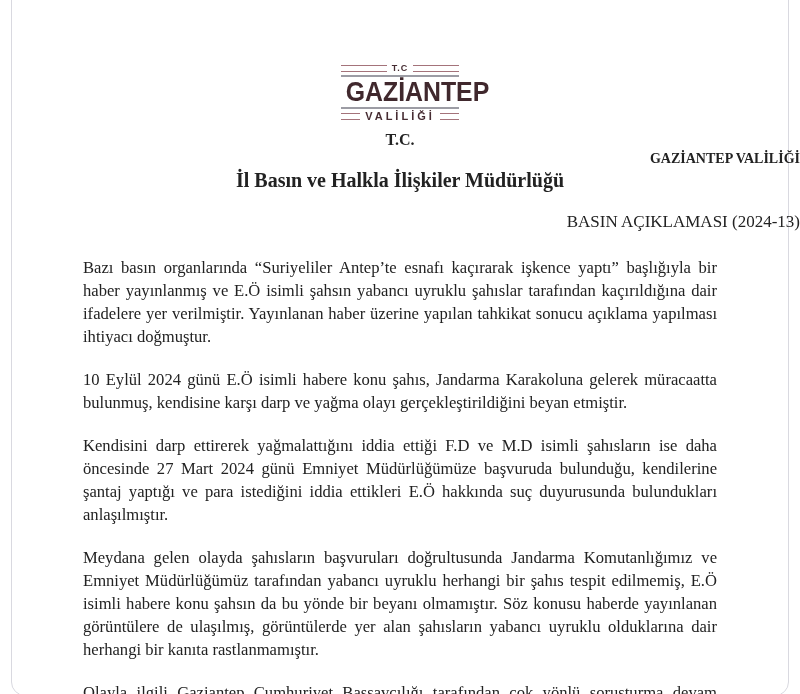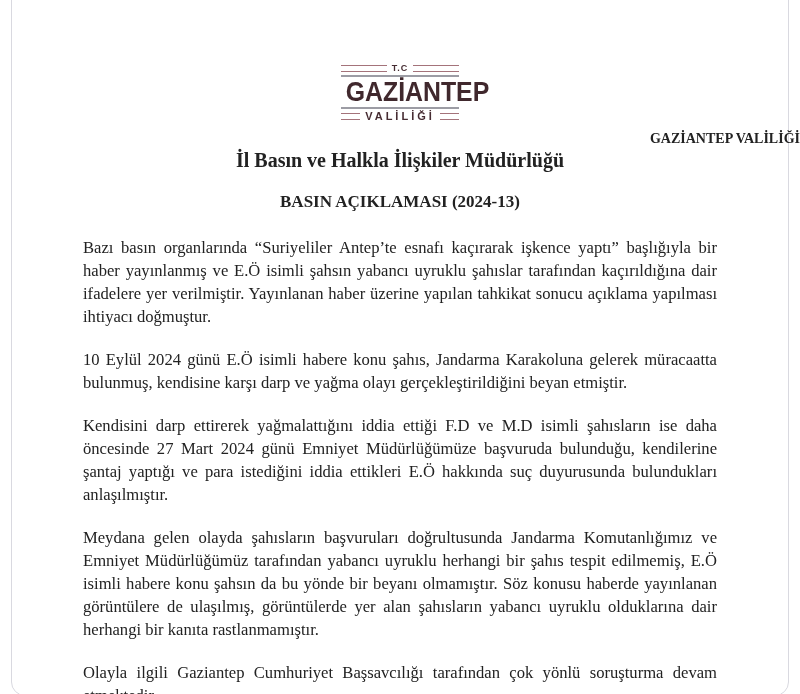--- a/index.html
+++ b/index.html
@@ -91,22 +91,22 @@
   .letterhead {
     text-align: center;
     font-weight: bold;
     line-height: 1.25;
   }
   .lh-line1 { font-size: 16px; }
   .lh-line2 { font-size: 14px; text-align: right; }
   .lh-line3 { font-size: 20px; }
 
   .doc-title {
-    text-align: center;
-    font-weight: bold;
+    text-align: right;
+    font-weight: normal;
     font-size: 17px;
     margin-top: 19px;
   }
 
   
   .body-text {
     width: 634px;
     margin: 24px auto 0 auto;
     font-size: 16.6px;
     line-height: 23px;
@@ -134,20 +134,21 @@
       <div class="logo-name">GAZİANTEP</div>
       <div class="logo-bar2"></div>
       <div class="logo-row">
         <span class="dbl-line"></span>
         <span class="logo-sub">VALİLİĞİ</span>
         <span class="dbl-line"></span>
       </div>
     </div>
 
     <div class="letterhead">
+      <div class="lh-line1">T.C.</div>
       <div class="lh-line2">GAZİANTEP VALİLİĞİ</div>
       <div class="lh-line3">İl Basın ve Halkla İlişkiler Müdürlüğü</div>
     </div>
 
     <div class="doc-title">BASIN AÇIKLAMASI (2024-13)</div>
 
     <div class="body-text">
       <p>Bazı basın organlarında “Suriyeliler Antep’te esnafı kaçırarak işkence yaptı” başlığıyla bir haber yayınlanmış ve E.Ö isimli şahsın yabancı uyruklu şahıslar tarafından kaçırıldığına dair ifadelere yer verilmiştir. Yayınlanan haber üzerine yapılan tahkikat sonucu açıklama yapılması ihtiyacı doğmuştur.</p>
       <p>10 Eylül 2024 günü E.Ö isimli habere konu şahıs, Jandarma Karakoluna gelerek müracaatta bulunmuş, kendisine karşı darp ve yağma olayı gerçekleştirildiğini beyan etmiştir.</p>
       <p>Kendisini darp ettirerek yağmalattığını iddia ettiği F.D ve M.D isimli şahısların ise daha öncesinde 27 Mart 2024 günü Emniyet Müdürlüğümüze başvuruda bulunduğu, kendilerine şantaj yaptığı ve para istediğini iddia ettikleri E.Ö hakkında suç duyurusunda bulundukları anlaşılmıştır.</p>

